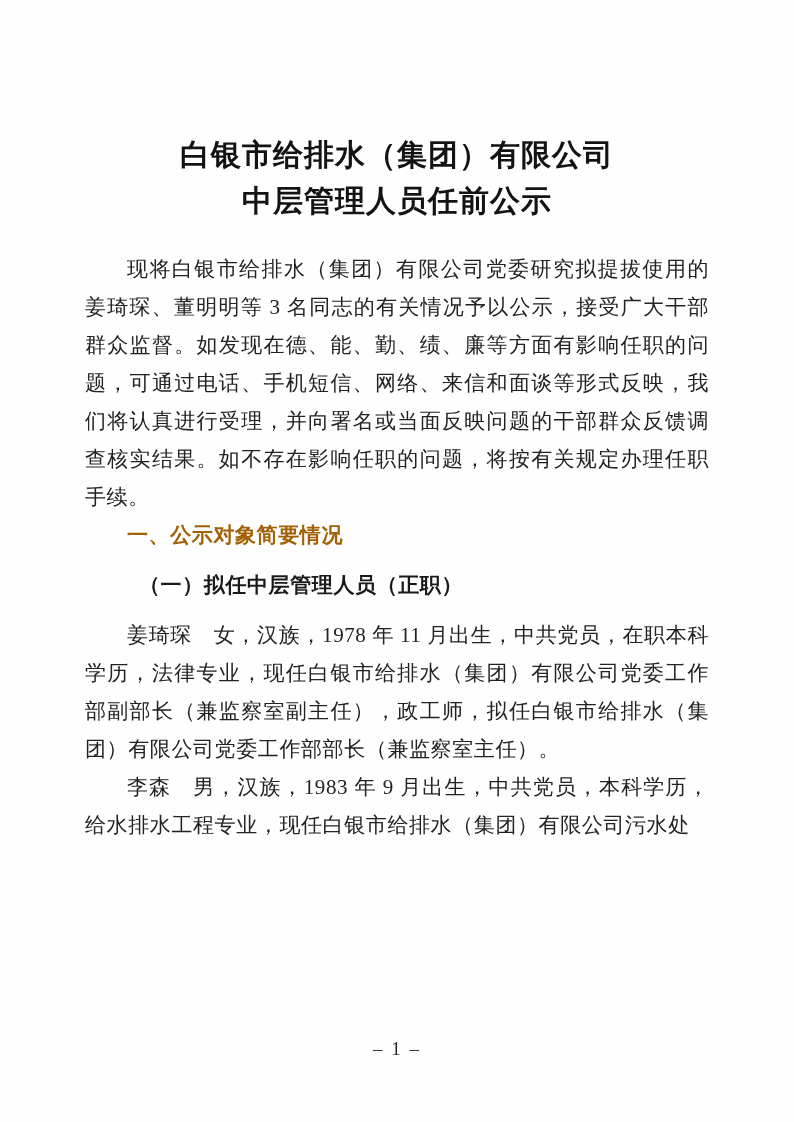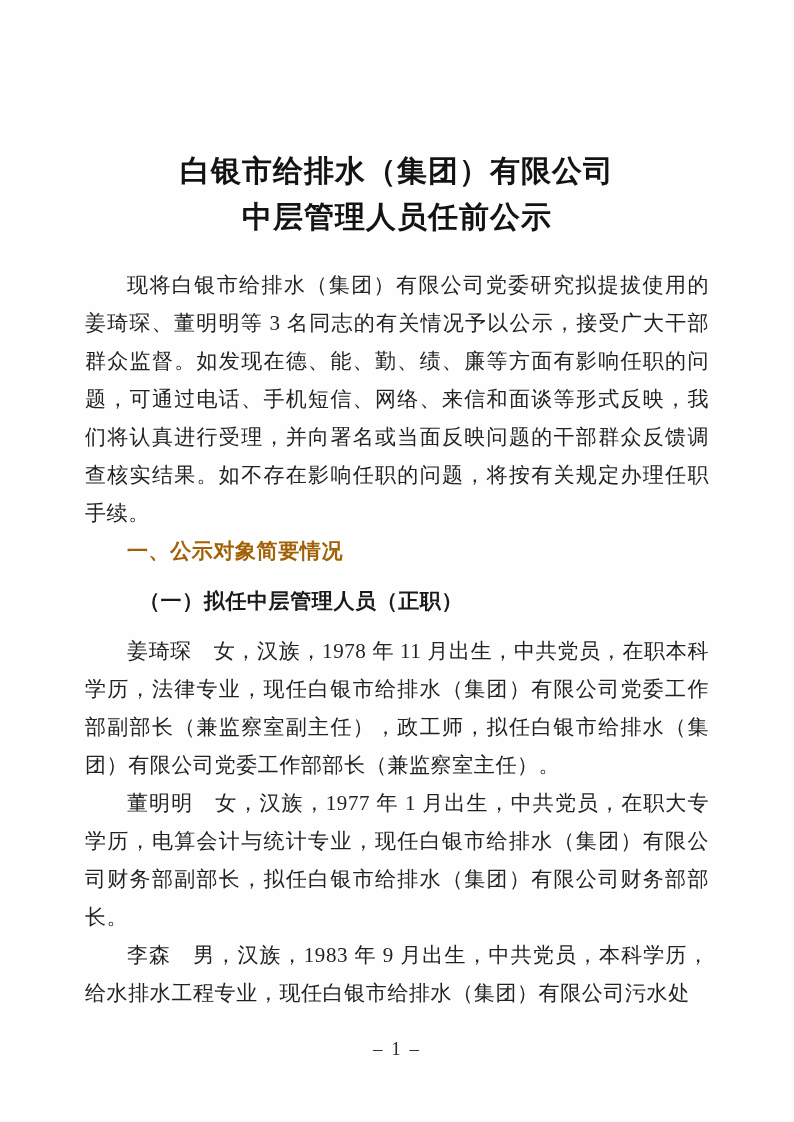--- a/index.html
+++ b/index.html
@@ -10,21 +10,21 @@
   .page {
     position: relative;
     width: 794px;
     height: 1122px;
     margin: 0 auto;
     background: #fefefe;
     overflow: hidden;
     font-family: "Liberation Serif", "DejaVu Serif", serif;
     color: #1f1f1f;
     box-sizing: border-box;
-    padding: 16px 85px;
+    padding: 0 85px;
   }
   .title {
     margin: 132px 0 0 0;
     text-align: center;
     font-size: 30px;
     line-height: 46px;
     font-weight: bold;
     color: #131313;
     letter-spacing: 1px;
   }
@@ -86,20 +86,19 @@
 
   <div class="body-flow">
     <p class="body-para">现将白银市给排水（集团）有限公司党委研究拟提拔使用的姜琦琛、董明明等 3 名同志的有关情况予以公示，接受广大干部群众监督。如发现在德、能、勤、绩、廉等方面有影响任职的问题，可通过电话、手机短信、网络、来信和面谈等形式反映，我们将认真进行受理，并向署名或当面反映问题的干部群众反馈调查核实结果。如不存在影响任职的问题，将按有关规定办理任职手续。</p>
 
     <p class="heading-1">一、公示对象简要情况</p>
 
     <p class="heading-2">（一）拟任中层管理人员（正职）</p>
 
     <p class="body-para">姜琦琛　女，汉族，1978 年 11 月出生，中共党员，在职本科学历，法律专业，现任白银市给排水（集团）有限公司党委工作部副部长（兼监察室副主任），政工师，拟任白银市给排水（集团）有限公司党委工作部部长（兼监察室主任）。</p>
 
-    <p class="body-para">董明明　女，汉族，1977 年 1 月出生，中共党员，在职大专学历，电算会计与统计专业，现任白银市给排水（集团）有限公司财务部副部长，拟任白银市给排水（集团）有限公司财务部部长。</p>
 
     <p class="body-para">李森　男，汉族，1983 年 9 月出生，中共党员，本科学历，给水排水工程专业，现任白银市给排水（集团）有限公司污水处</p>
   </div>
 
   <div class="page-number">– 1 –</div>
 
 </div>
 
 </body></html>

